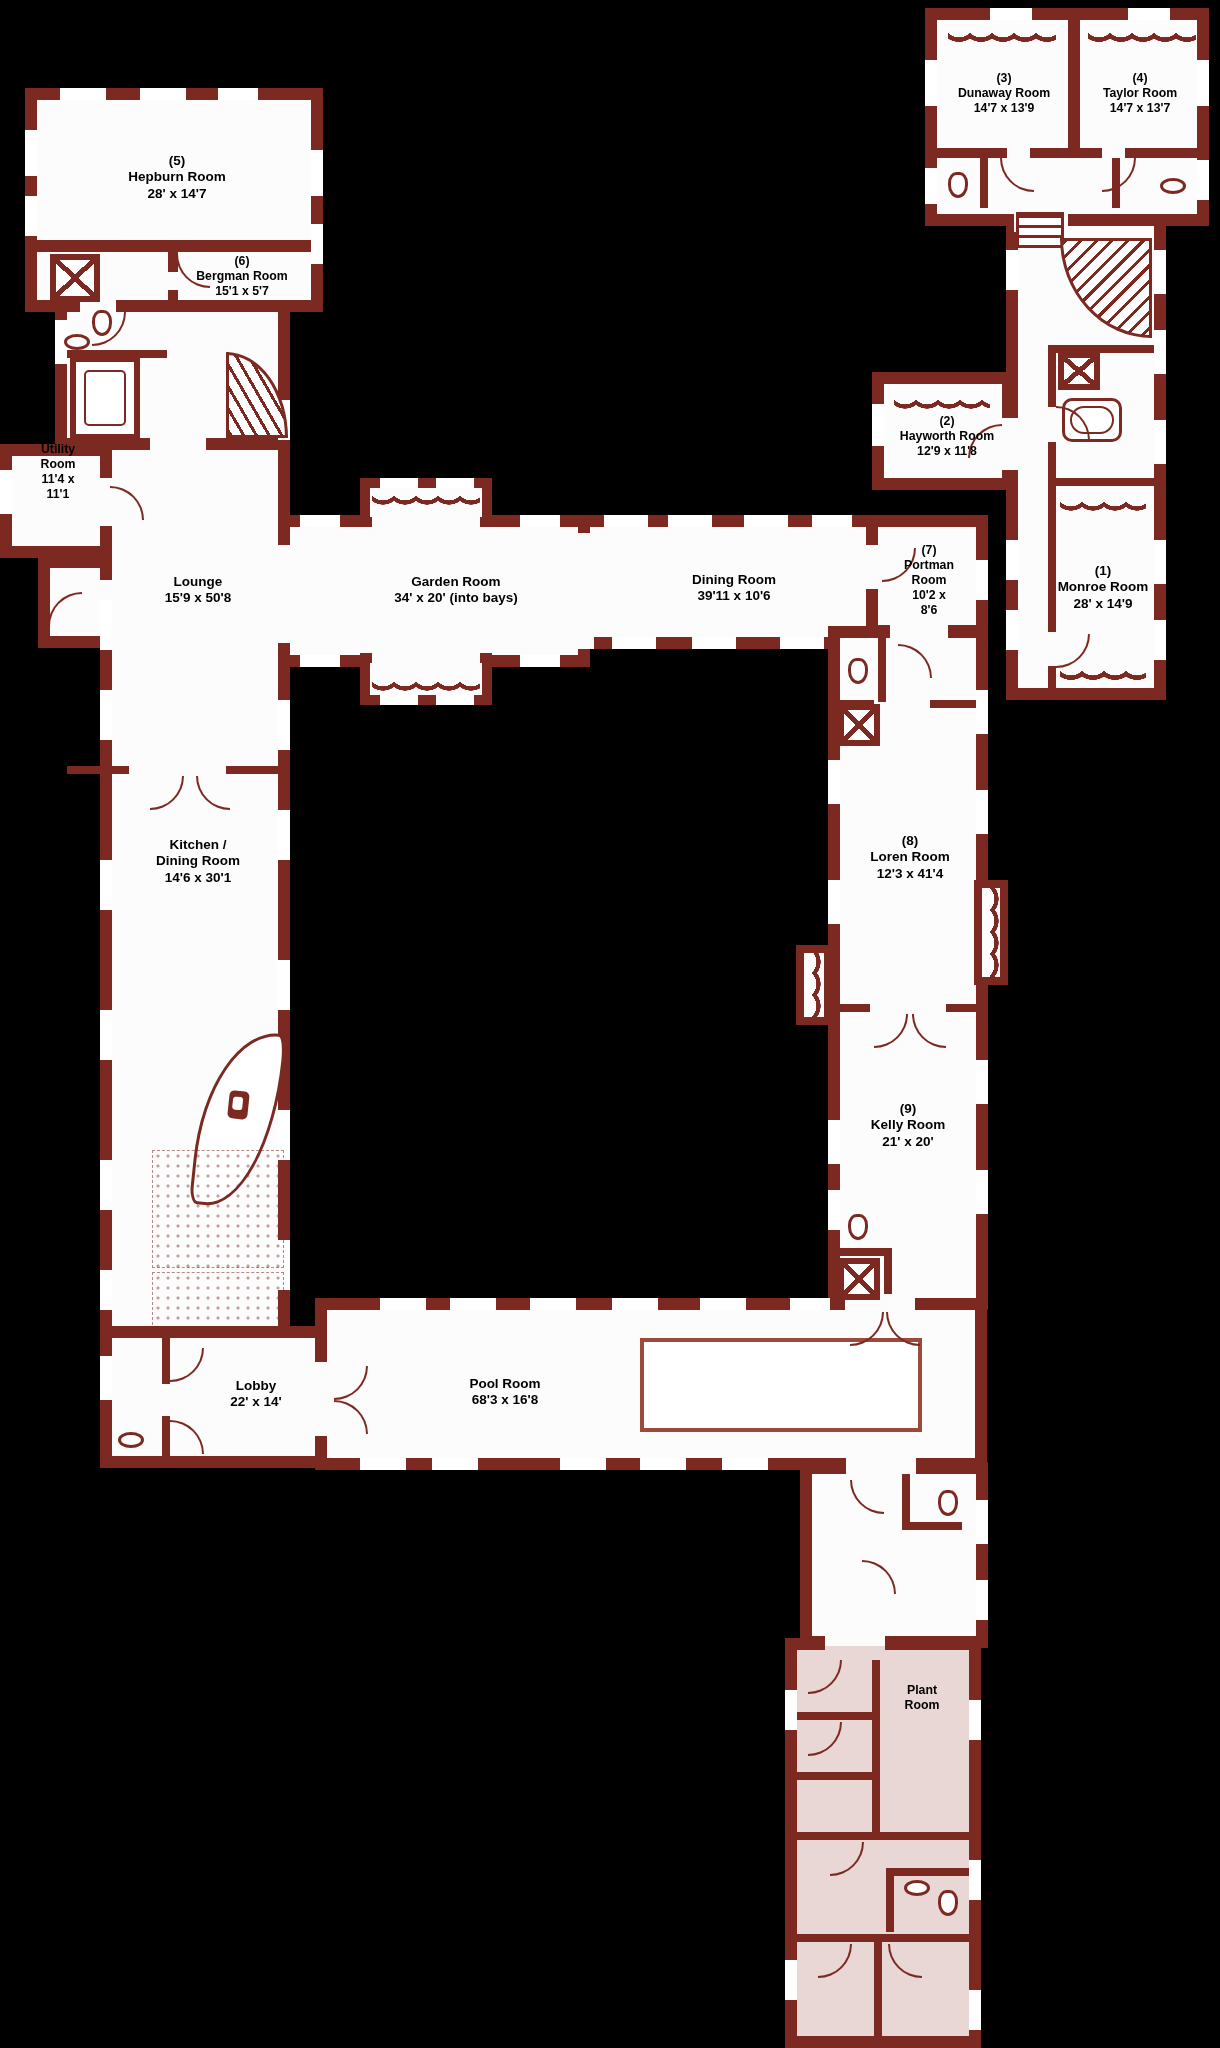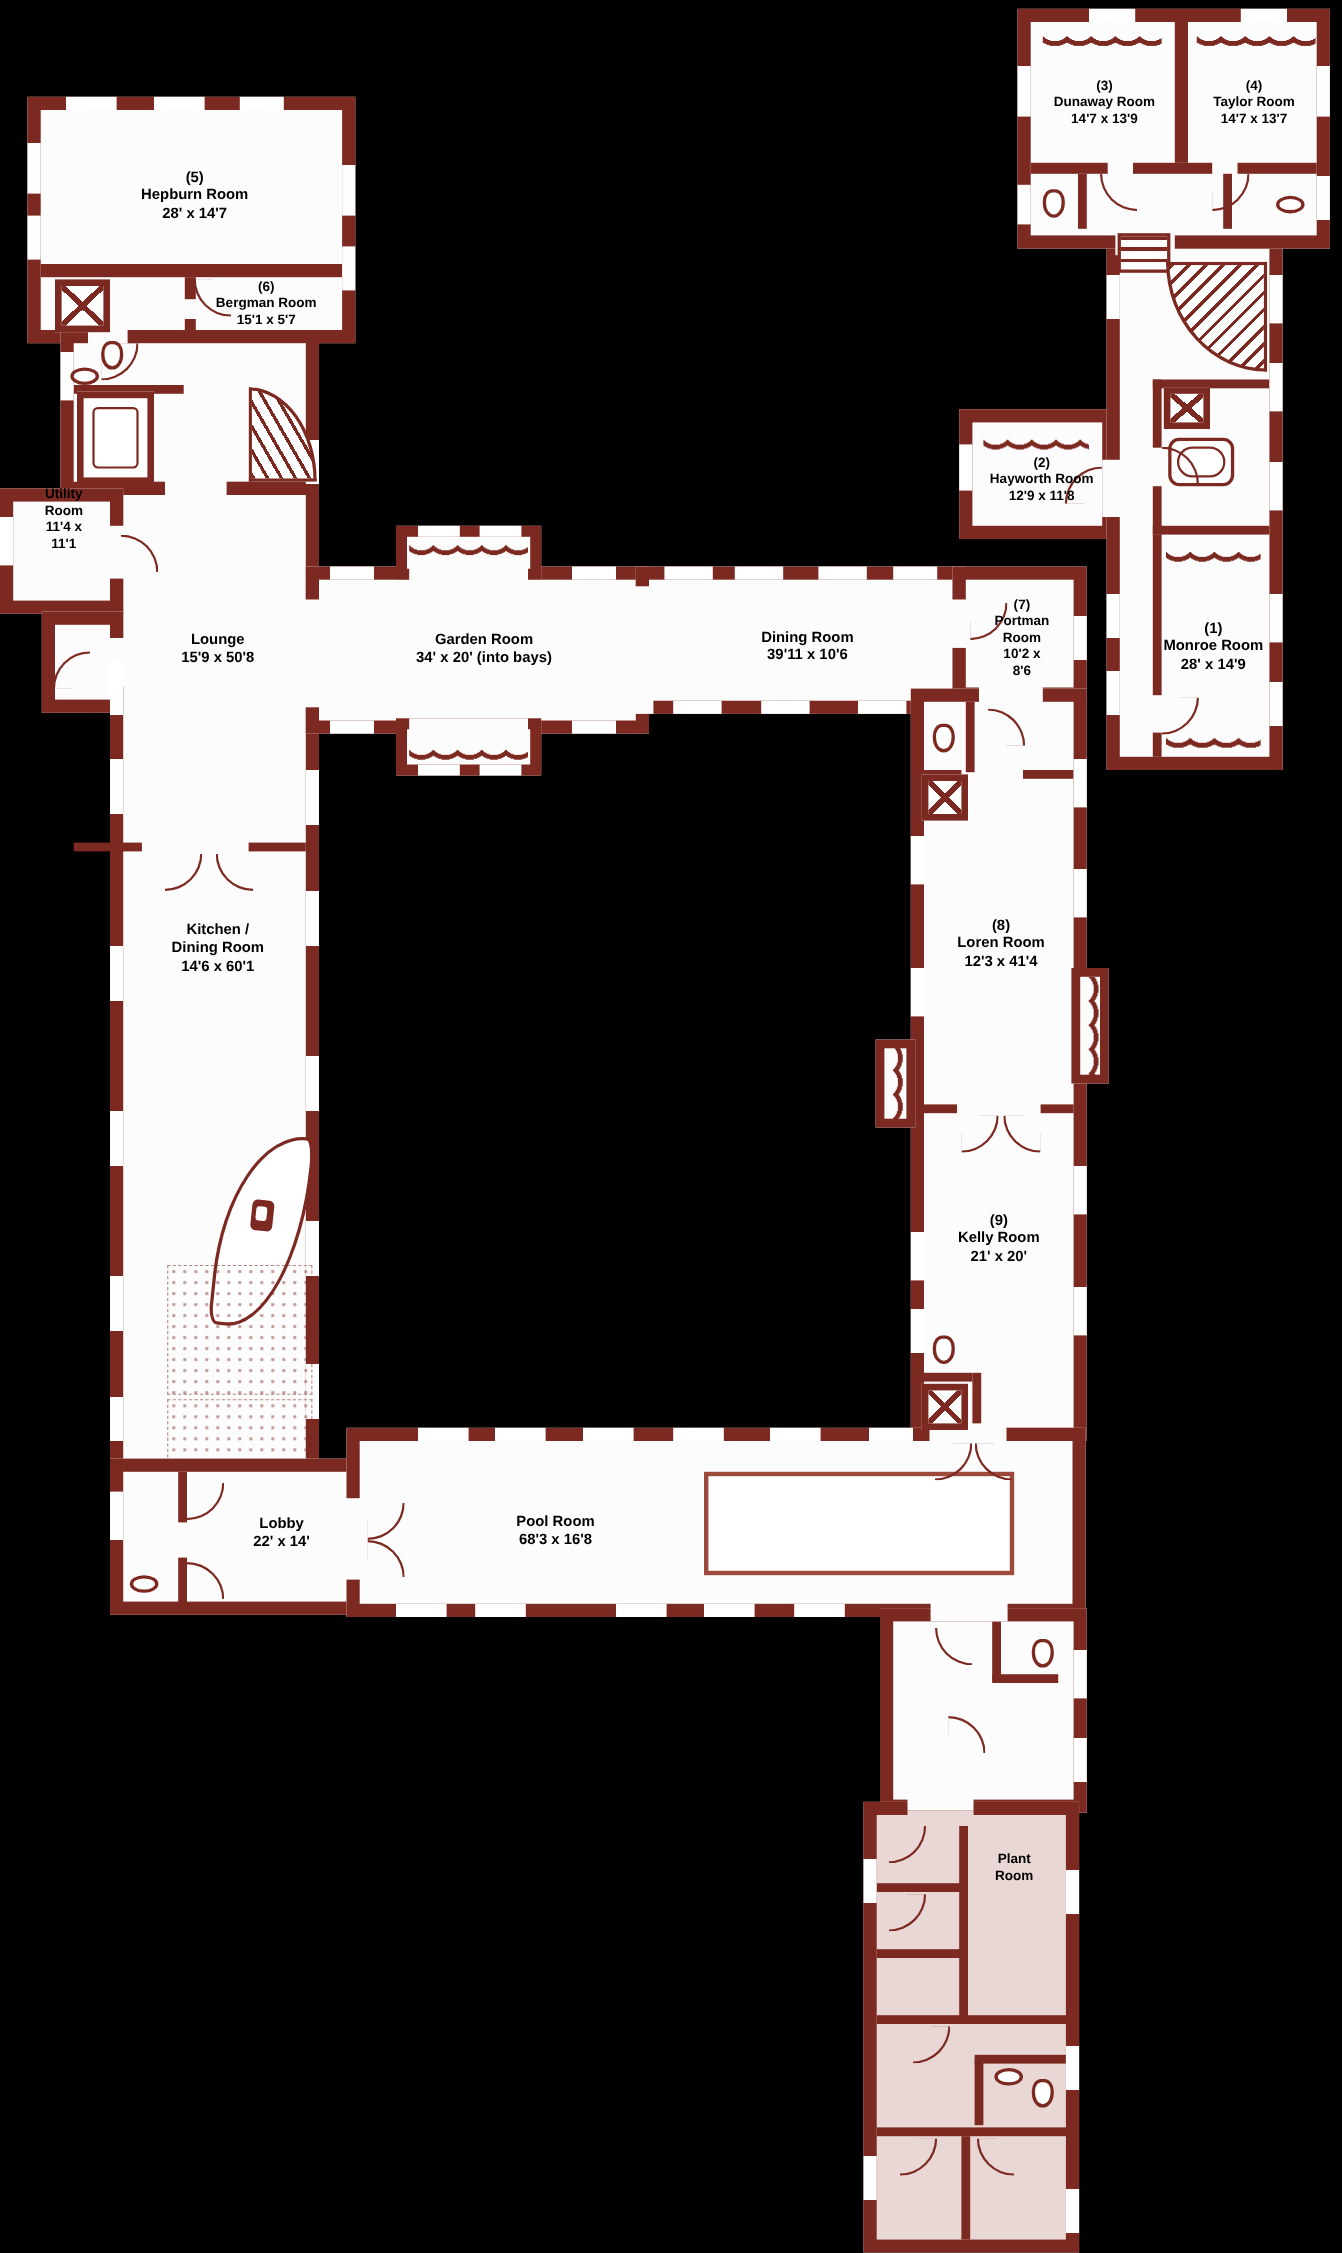--- a/index.html
+++ b/index.html
@@ -282,21 +282,21 @@
 28' x 14'7</div>
   <div class="label sm" style="left:242px;top:276px">(6)
 Bergman Room
 15'1 x 5'7</div>
   <div class="label sm" style="left:58px;top:472px">Utility
 Room
 11'4 x
 11'1</div>
   <div class="label" style="left:198px;top:590px">Lounge
 15'9 x 50'8</div>
-  <div class="label" style="left:440px;top:590px">Garden Room
+  <div class="label" style="left:456px;top:590px">Garden Room
 34' x 20' (into bays)</div>
   <div class="label" style="left:734px;top:588px">Dining Room
 39'11 x 10'6</div>
   <div class="label sm" style="left:929px;top:580px">(7)
 Portman
 Room
 10'2 x
 8'6</div>
   <div class="label" style="left:1103px;top:588px">(1)
 Monroe Room
@@ -311,21 +311,21 @@
 Taylor Room
 14'7 x 13'7</div>
   <div class="label" style="left:910px;top:858px">(8)
 Loren Room
 12'3 x 41'4</div>
   <div class="label" style="left:908px;top:1126px">(9)
 Kelly Room
 21' x 20'</div>
   <div class="label" style="left:198px;top:862px">Kitchen /
 Dining Room
-14'6 x 60'1</div>
+14'6 x 30'1</div>
   <div class="label" style="left:256px;top:1394px">Lobby
 22' x 14'</div>
   <div class="label" style="left:505px;top:1392px">Pool Room
 68'3 x 16'8</div>
   <div class="label sm" style="left:922px;top:1698px">Plant
 Room</div>
 
 </div>
 
 </body></html>

